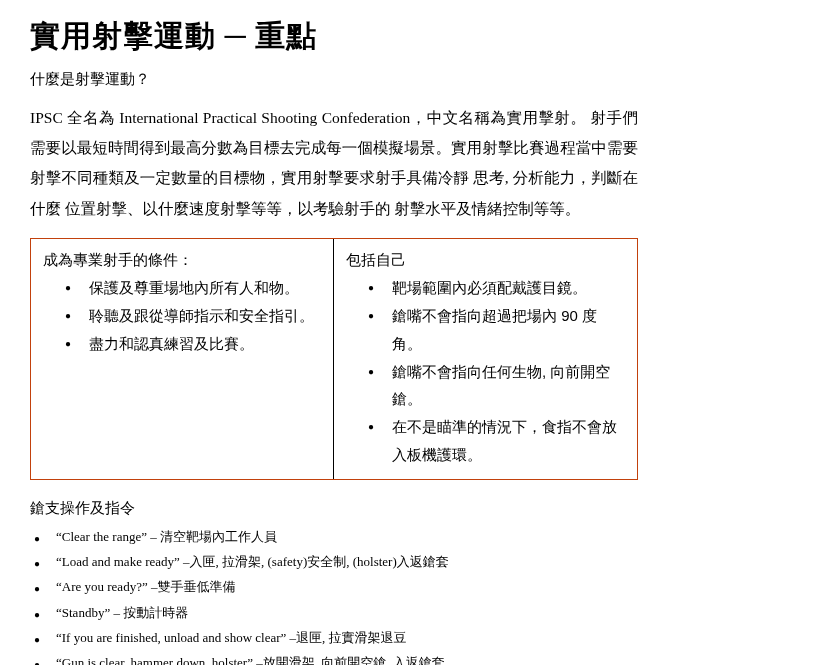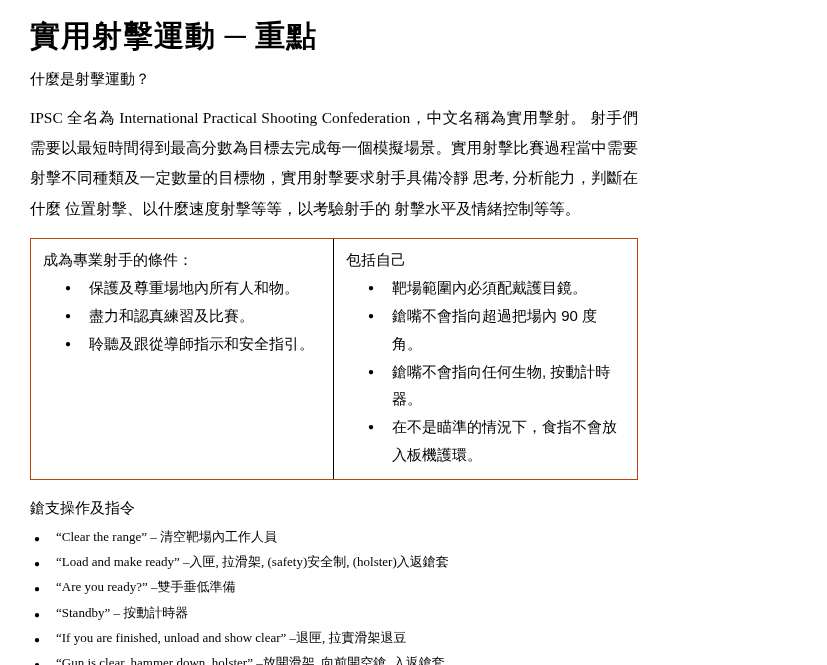--- a/index.html
+++ b/index.html
@@ -118,30 +118,30 @@
 
   <h2 class="section-heading">什麼是射擊運動？</h2>
 
   <p class="body-para">IPSC 全名為 International Practical Shooting Confederation，中文名稱為實用擊射。 射手們需要以最短時間得到最高分數為目標去完成每一個模擬場景。實用射擊比賽過程當中需要射擊不同種類及一定數量的目標物，實用射擊要求射手具備冷靜 思考, 分析能力，判斷在什麼 位置射擊、以什麼速度射擊等等，以考驗射手的 射擊水平及情緒控制等等。</p>
 
   <div class="two-col-box">
     <div class="col left">
       <div class="col-title">成為專業射手的條件：</div>
       <ul class="bullets">
         <li>保護及尊重場地內所有人和物。</li>
+        <li>聆聽及跟從導師指示和安全指引。</li>
         <li>盡力和認真練習及比賽。</li>
-        <li>聆聽及跟從導師指示和安全指引。</li>
       </ul>
     </div>
     <div class="col right">
       <div class="col-title">包括自己</div>
       <ul class="bullets">
         <li>靶場範圍內必須配戴護目鏡。</li>
         <li>鎗嘴不會指向超過把場內 90 度角。</li>
-        <li>鎗嘴不會指向任何生物, 按動計時器。</li>
+        <li>鎗嘴不會指向任何生物, 向前開空鎗。</li>
         <li>在不是瞄準的情況下，食指不會放入板機護環。</li>
       </ul>
     </div>
   </div>
 
   <div class="cmd-heading">鎗支操作及指令</div>
   <ul class="cmd-list">
     <li>“Clear the range” –  清空靶場內工作人員</li>
     <li>“Load and make ready” –入匣,  拉滑架, (safety)安全制, (holster)入返鎗套</li>
     <li>“Are you ready?” –雙手垂低準備</li>

